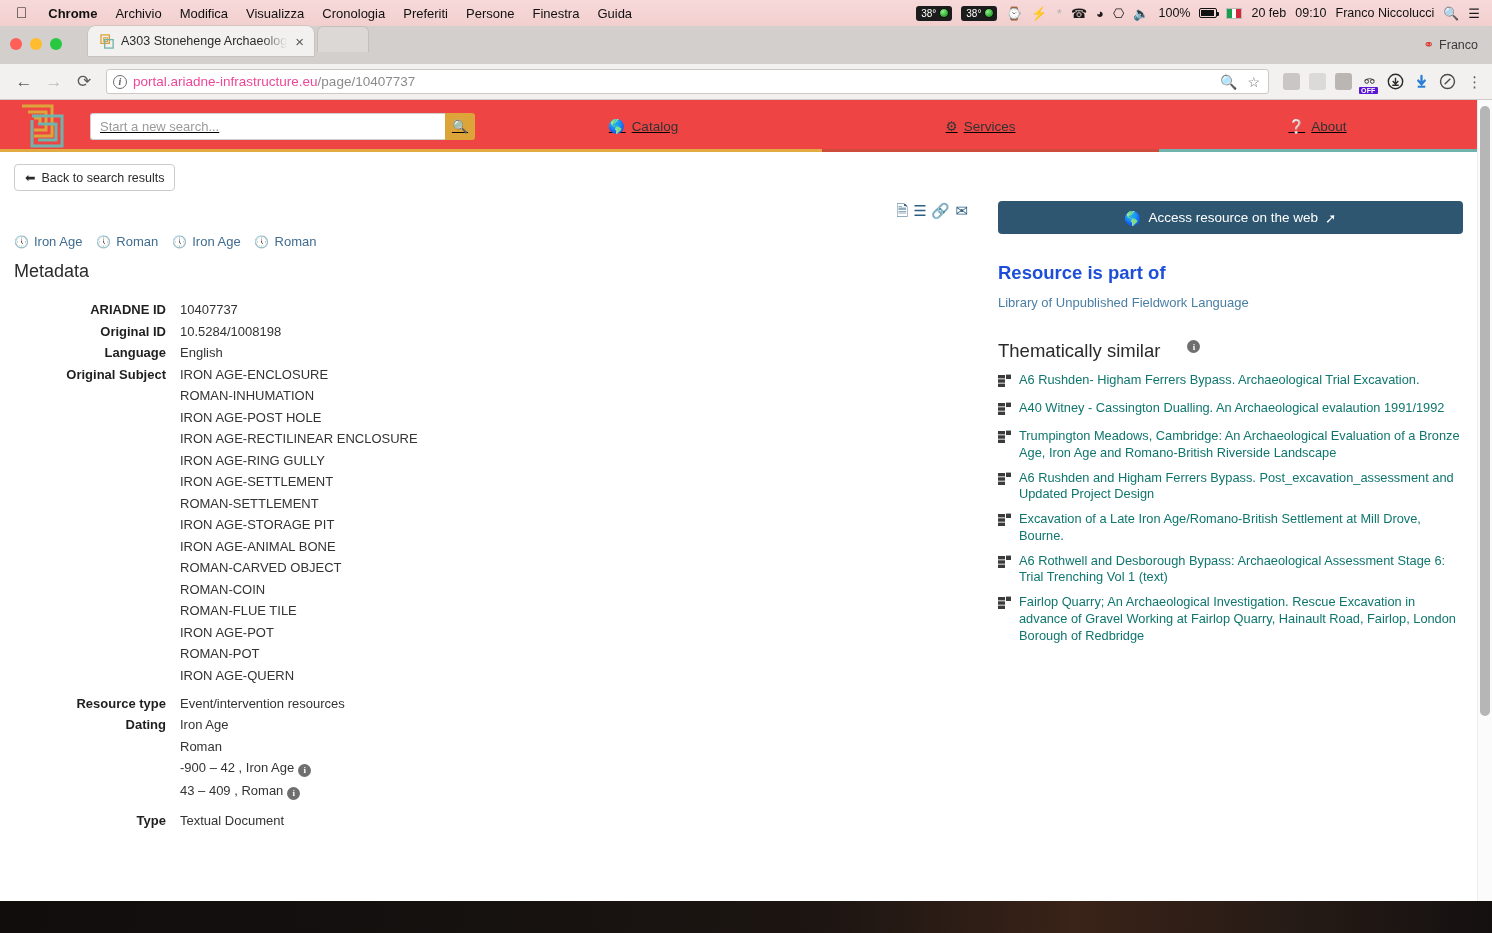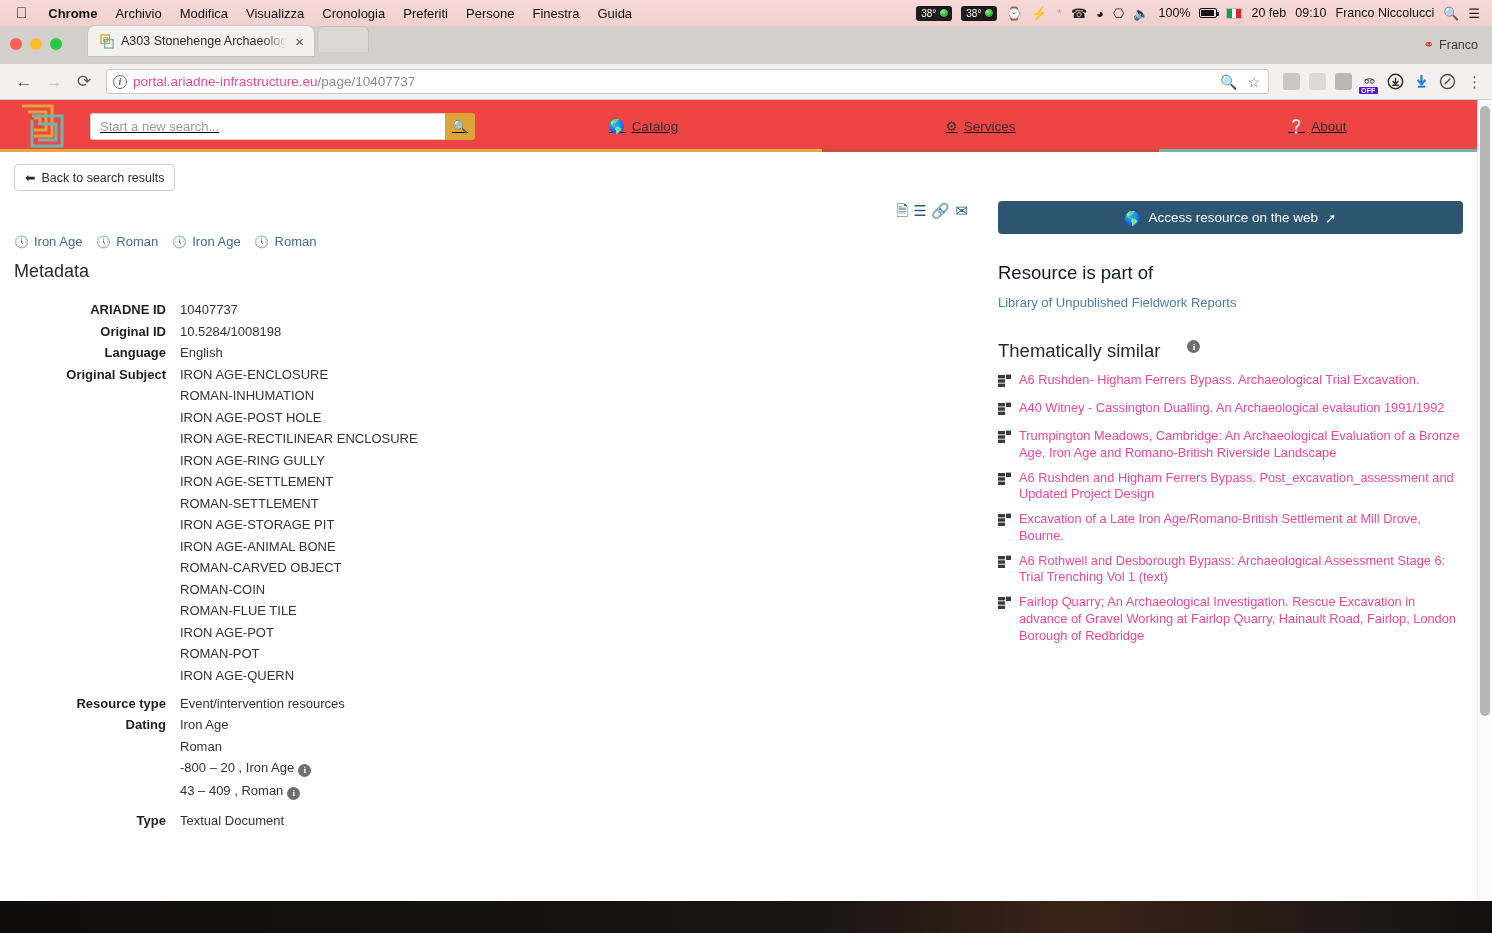--- a/index.html
+++ b/index.html
@@ -200,27 +200,27 @@
   .meta-label { width: 166px; flex: 0 0 166px; text-align: right; font-weight: bold; padding-right: 14px; color: #1f1f1f; }
   .meta-val { color: #333; }
   .meta-val .sub { margin-bottom: 6.5px; }
   .info-ico {
     display: inline-flex; align-items: center; justify-content: center;
     width: 13px; height: 13px; border-radius: 50%; background: #6f6f6f; color: #fff;
     font-size: 9px; font-weight: bold; font-family: "Liberation Serif", serif;
     vertical-align: -1px; margin-left: 4px;
   }
 
-  .rp-h { font-size: 18.5px; color: #0f172a; font-weight: normal; margin-top: 28px; }
+  .rp-h { font-size: 18.5px; color: #1d4ed8; font-weight: bold; margin-top: 28px; }
   .rp-link { font-size: 13px; color: #4a7fa5; margin-top: 11px; display: block; }
   .rp-h2 { font-size: 18.5px; color: #2a2a2a; font-weight: normal; margin-top: 30px; display: flex; align-items: flex-start; gap: 23px; }
   .sim-list { margin-top: 10px; }
   .sim-item { display: flex; gap: 7px; margin-bottom: 8px; align-items: flex-start; }
   .sim-ico { flex: 0 0 14px; margin-top: 2px; }
-  .sim-text { font-size: 12.8px; color: #ec4899; line-height: 1.31; }
+  .sim-text { font-size: 12.8px; color: #0f766e; line-height: 1.31; }
 
   .desktop-strip {
     width: 1492px; height: 32px;
     background: linear-gradient(to right, #100d0c 0%, #15110f 30%, #1c1512 55%, #3a2318 72%, #241a15 88%, #141010 100%);
   }
 </style>
 </head>
 <body>
 
 <div class="menubar">
@@ -454,40 +454,40 @@
             </div>
             <div class="meta-row">
               <div class="meta-label">Resource type</div>
               <div class="meta-val">Event/intervention resources</div>
             </div>
             <div class="meta-row">
               <div class="meta-label">Dating</div>
               <div class="meta-val">
                 <div class="sub">Iron Age</div>
                 <div class="sub">Roman</div>
-                <div class="sub"><span>-800 – 20 , Iron Age</span><span class="info-ico">i</span></div>
+                <div class="sub"><span>-900 – 42 , Iron Age</span><span class="info-ico">i</span></div>
                 <div class="sub"><span>43 – 409 , Roman</span><span class="info-ico">i</span></div>
               </div>
             </div>
             <div class="meta-row">
               <div class="meta-label">Type</div>
               <div class="meta-val">Textual Document</div>
             </div>
           </div>
         </div>
 
         <div class="col-right">
           <button class="access-btn">
             <span>🌎</span>
             <span>Access resource on the web</span>
             <span>➚</span>
           </button>
 
           <h2 class="rp-h">Resource is part of</h2>
-          <a class="rp-link">Library of Unpublished Fieldwork Reports</a>
+          <a class="rp-link">Library of Unpublished Fieldwork Language</a>
 
           <h2 class="rp-h2">
             <span>Thematically similar</span>
             <span class="info-ico">i</span>
           </h2>
 
           <div class="sim-list">
             <div class="sim-item">
               <span class="sim-ico">
                 <svg viewBox="0 0 14 14" width="14" height="14">

